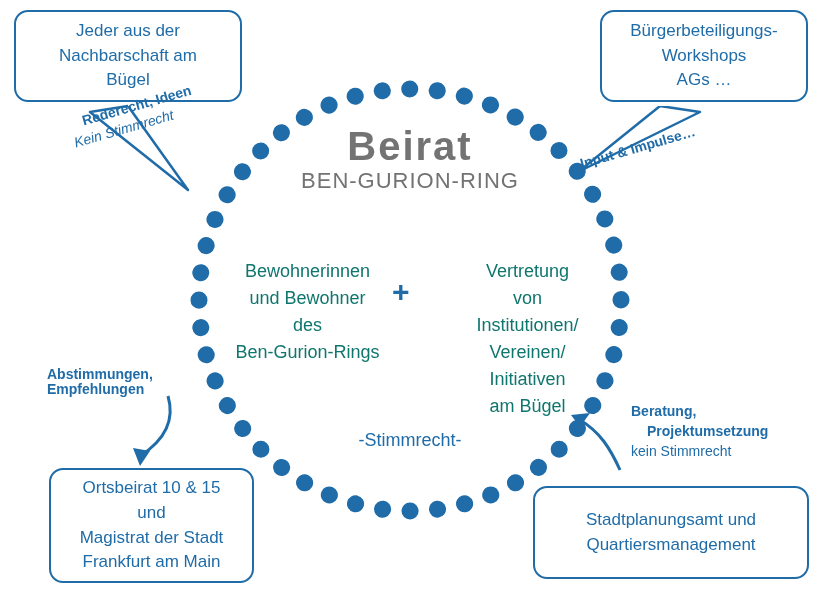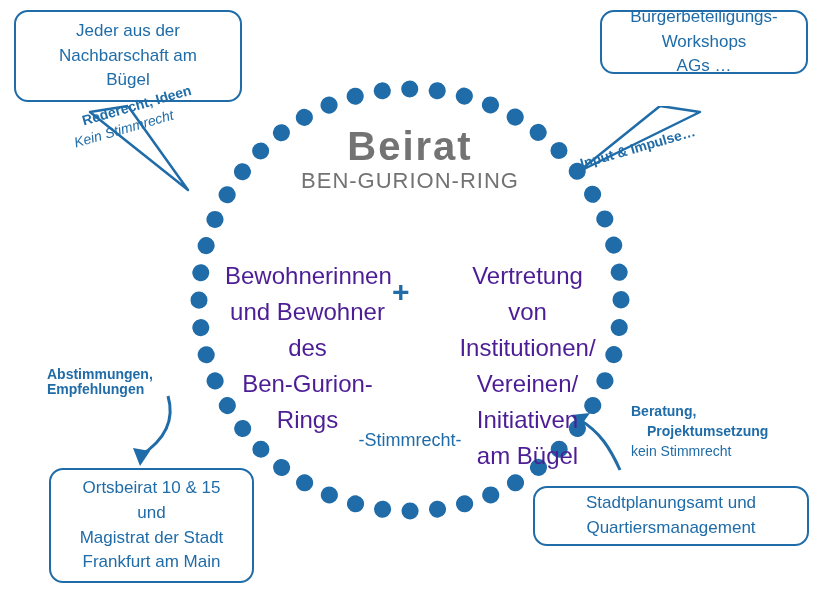--- a/index.html
+++ b/index.html
@@ -73,22 +73,22 @@
     line-height: 1.35;
     margin-top: 4px;
   }
   .center-title .t3 {
     font-size: 22px;
     letter-spacing: 1px;
     line-height: 1.25;
   }
   .col {
     position: absolute;
-    color: #4c1d95;
-    font-size: 24px;
+    color: #0f766e;
+    font-size: 18px;
     line-height: 1.5;
     text-align: center;
     white-space: pre-line;
   }
   .plus {
     position: absolute;
     left: 392px;
     top: 275px;
     font-size: 30px;
     font-weight: bold;
@@ -152,30 +152,30 @@
 Vereinen/
 Initiativen
 am Bügel</div>
 
   <div class="stimmrecht">-Stimmrecht-</div>
 
   <div class="box" style="left:14px; top:10px; width:228px; height:92px;">Jeder aus der
 Nachbarschaft am
 Bügel</div>
 
-  <div class="box" style="left:600px; top:10px; width:208px; height:64px;">Bürgerbeteiligungs-
+  <div class="box" style="left:600px; top:10px; width:208px; height:92px;">Bürgerbeteiligungs-
 Workshops
 AGs …</div>
 
   <div class="box" style="left:49px; top:468px; width:205px; height:115px;">Ortsbeirat 10 &amp; 15
 und
 Magistrat der Stadt
 Frankfurt am Main</div>
 
-  <div class="box" style="left:533px; top:486px; width:276px; height:60px;">Stadtplanungsamt und
+  <div class="box" style="left:533px; top:486px; width:276px; height:93px;">Stadtplanungsamt und
 Quartiersmanagement</div>
 
   <div class="label bold" style="left:80px; top:112px; transform:rotate(-16deg); transform-origin:left top;">Rederecht, Ideen</div>
   <div class="label ital" style="left:72px; top:134px; transform:rotate(-16deg); transform-origin:left top;">Kein Stimmrecht</div>
 
   <div class="label bold" style="left:578px; top:155px; transform:rotate(-16deg); transform-origin:left top;">Input &amp; Impulse…</div>
 
   <div class="label bold" style="left:47px; top:365px;">Abstimmungen,</div>
   <div class="label bold" style="left:47px; top:380px;">Empfehlungen</div>
 

